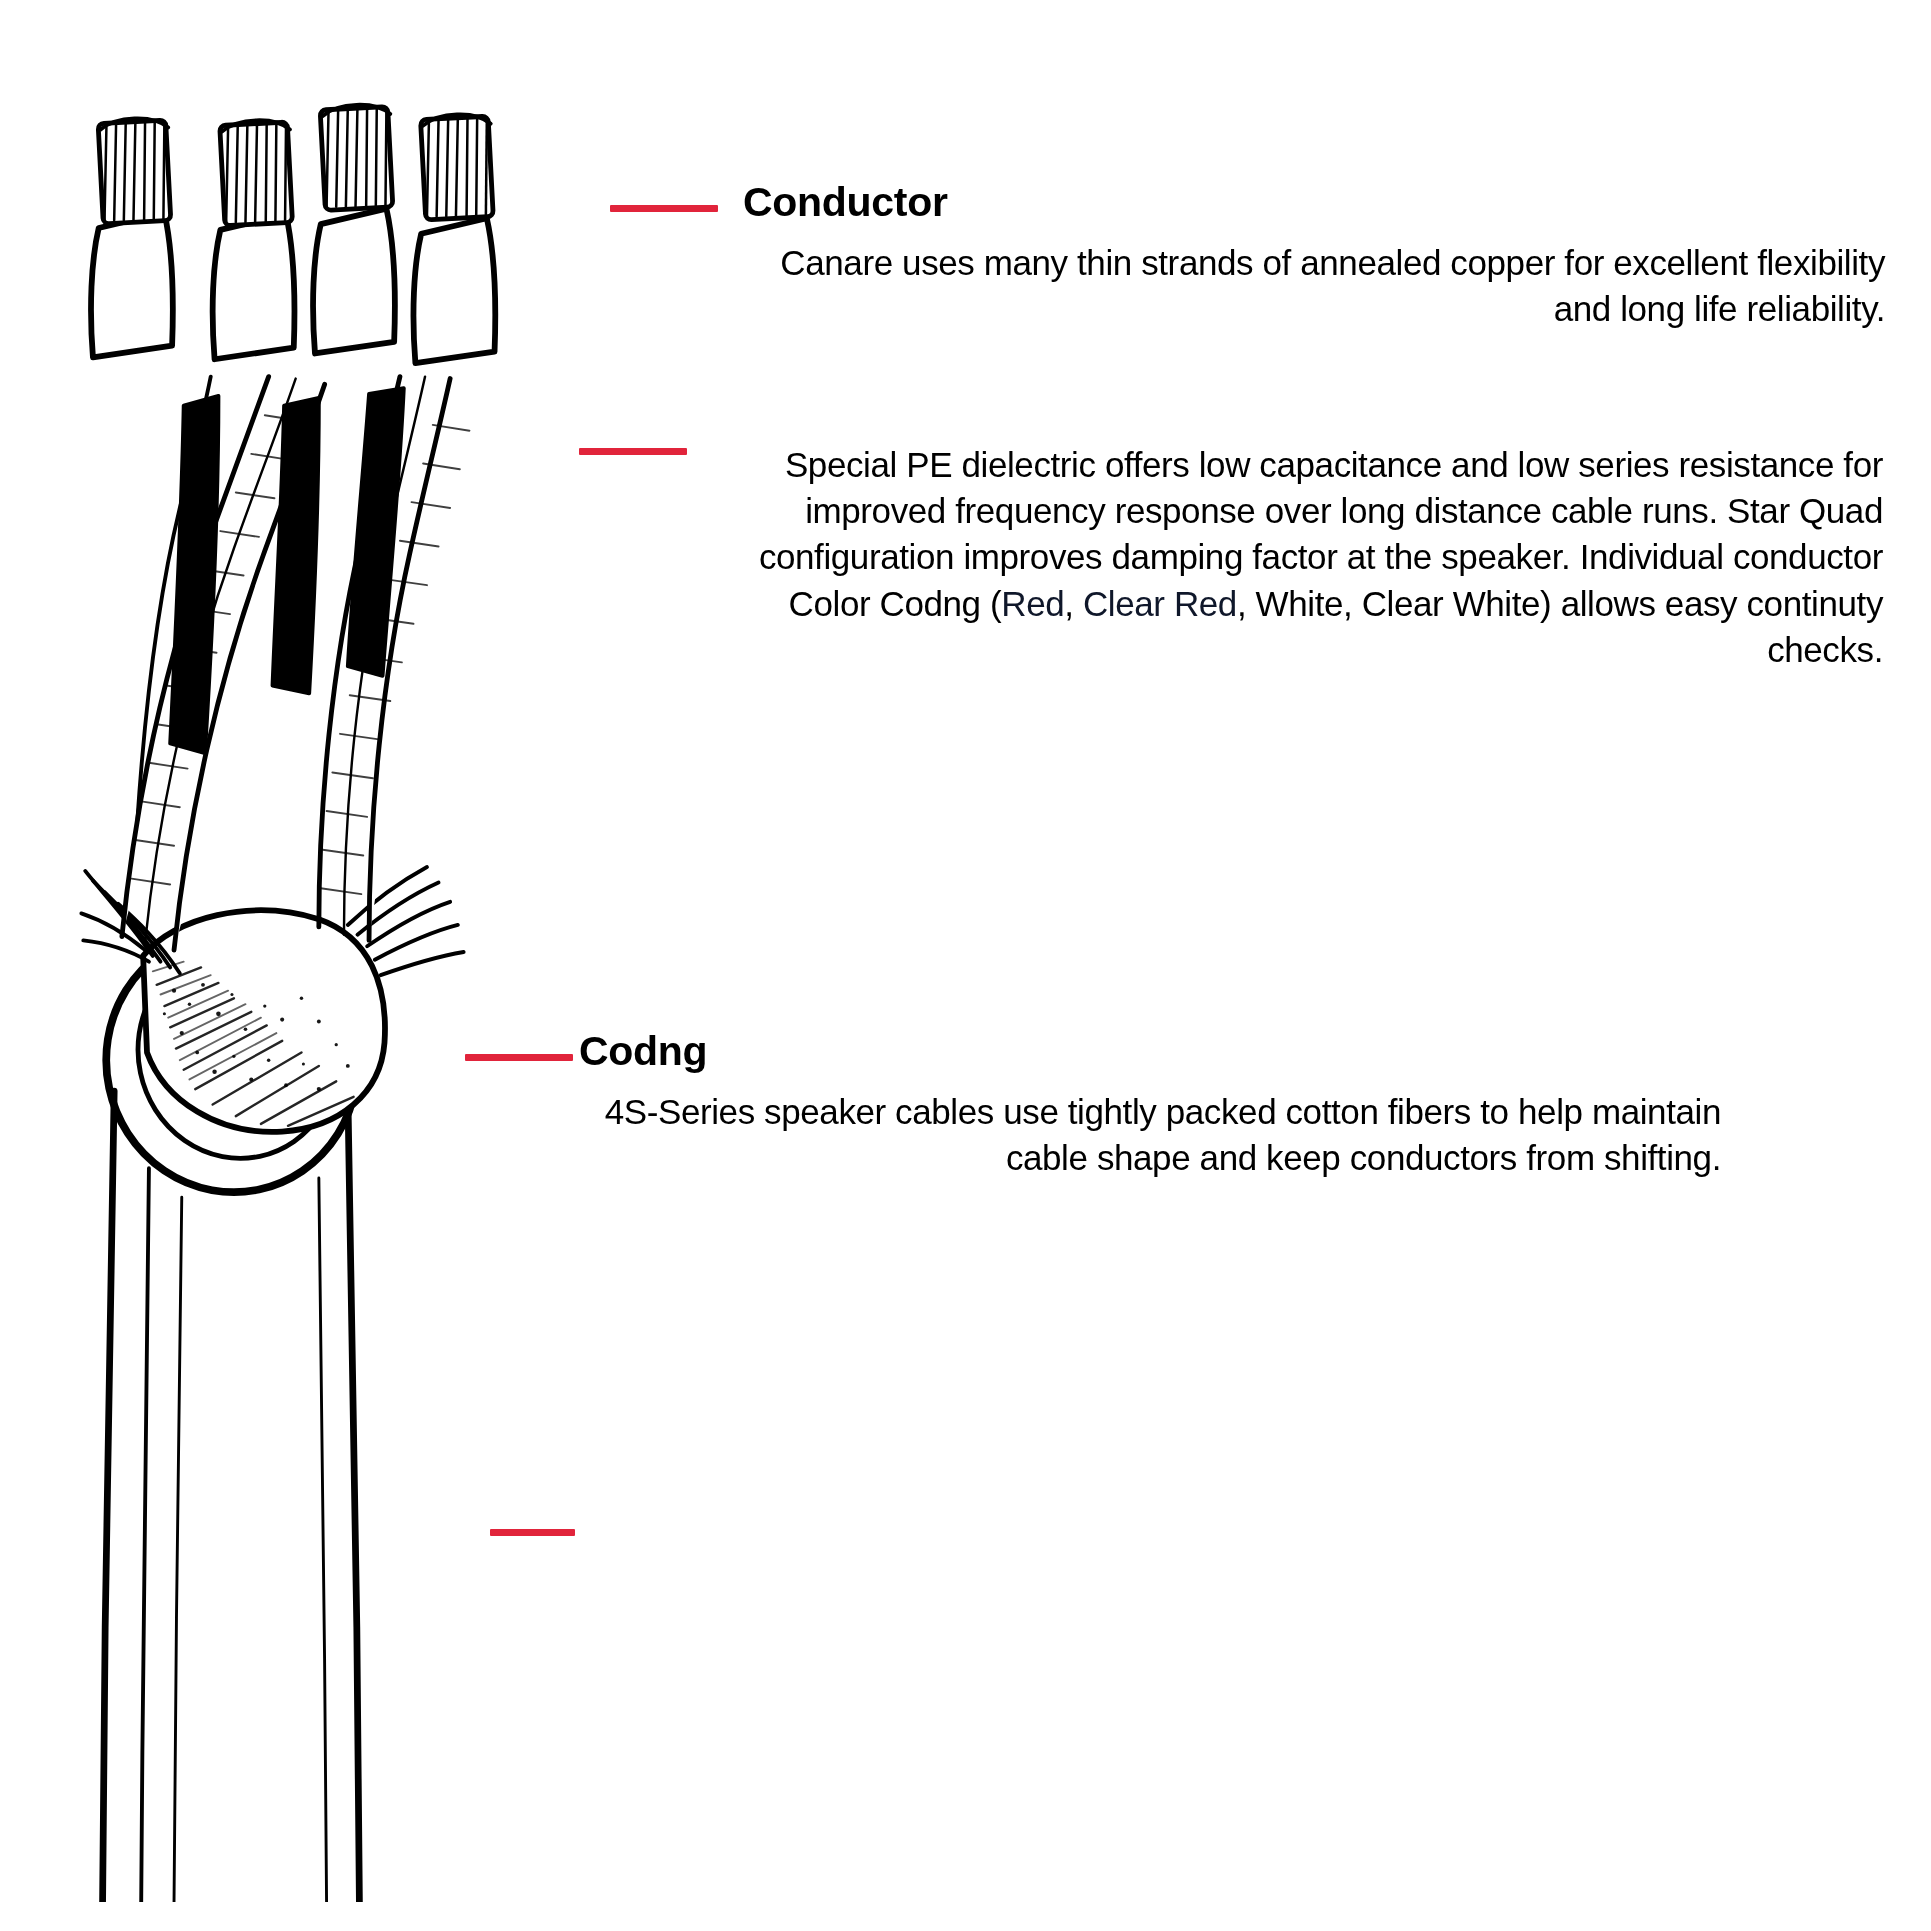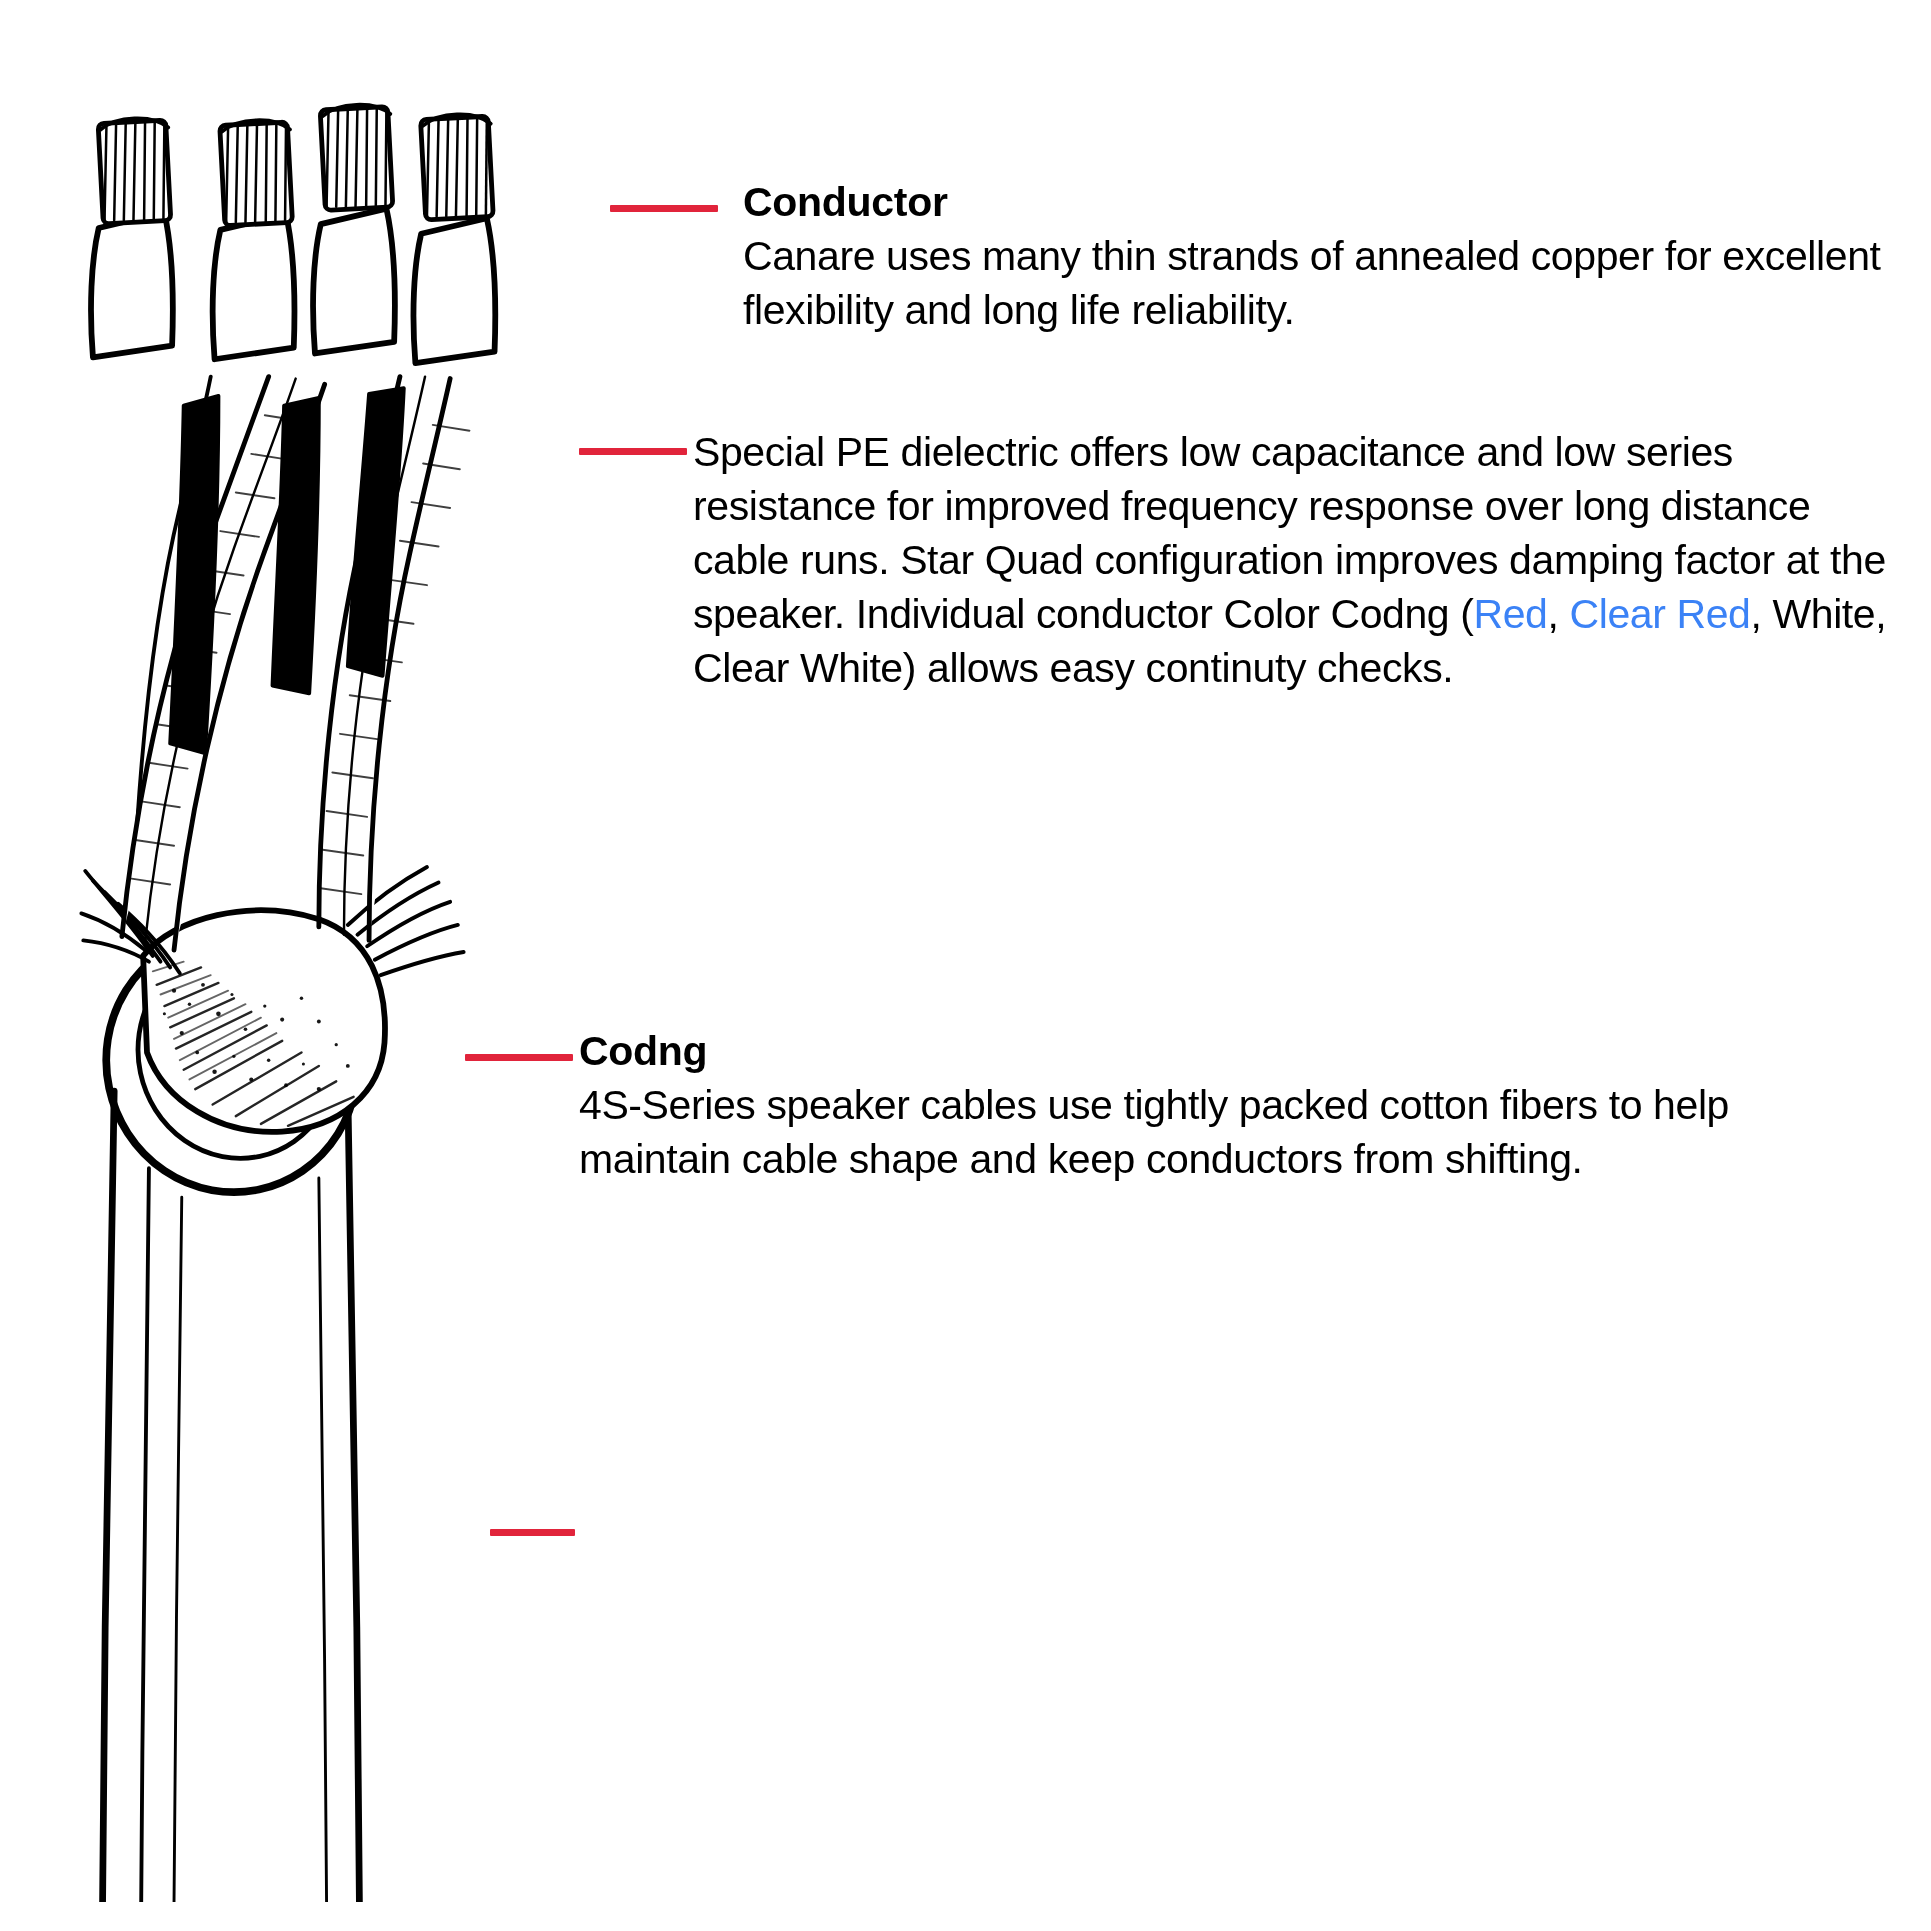--- a/index.html
+++ b/index.html
@@ -44,26 +44,27 @@
   }
   .callout-title {
     font-size: 41px;
     font-weight: bold;
     line-height: 1.0;
     letter-spacing: -0.3px;
     margin: 0 0 5.8px 0;
     white-space: nowrap;
   }
   .callout-body {
-    font-size: 41px;
+    font-size: 35px;
     line-height: 1.32;
     letter-spacing: -0.4px;
-    margin: 0;
-  }
-  .red { color: #3b82f6; }
+    margin: 17px;
+    text-align: right;
+  }
+  .red { color: #0f172a; }
 
   
   #callout-conductor { top: 182px; left: 743px; width: 1159px; }
   #line-conductor    { top: 205px; left: 610px; width: 108px; }
 
   #callout-insulation { top: 425px; left: 693px; width: 1207px; }
   #line-insulation    { top: 448px; left: 579px; width: 108px; }
 
   #callout-filler { top: 1031px; left: 579px; width: 1159px; }
   #line-filler    { top: 1054px; left: 465px; width: 108px; }

